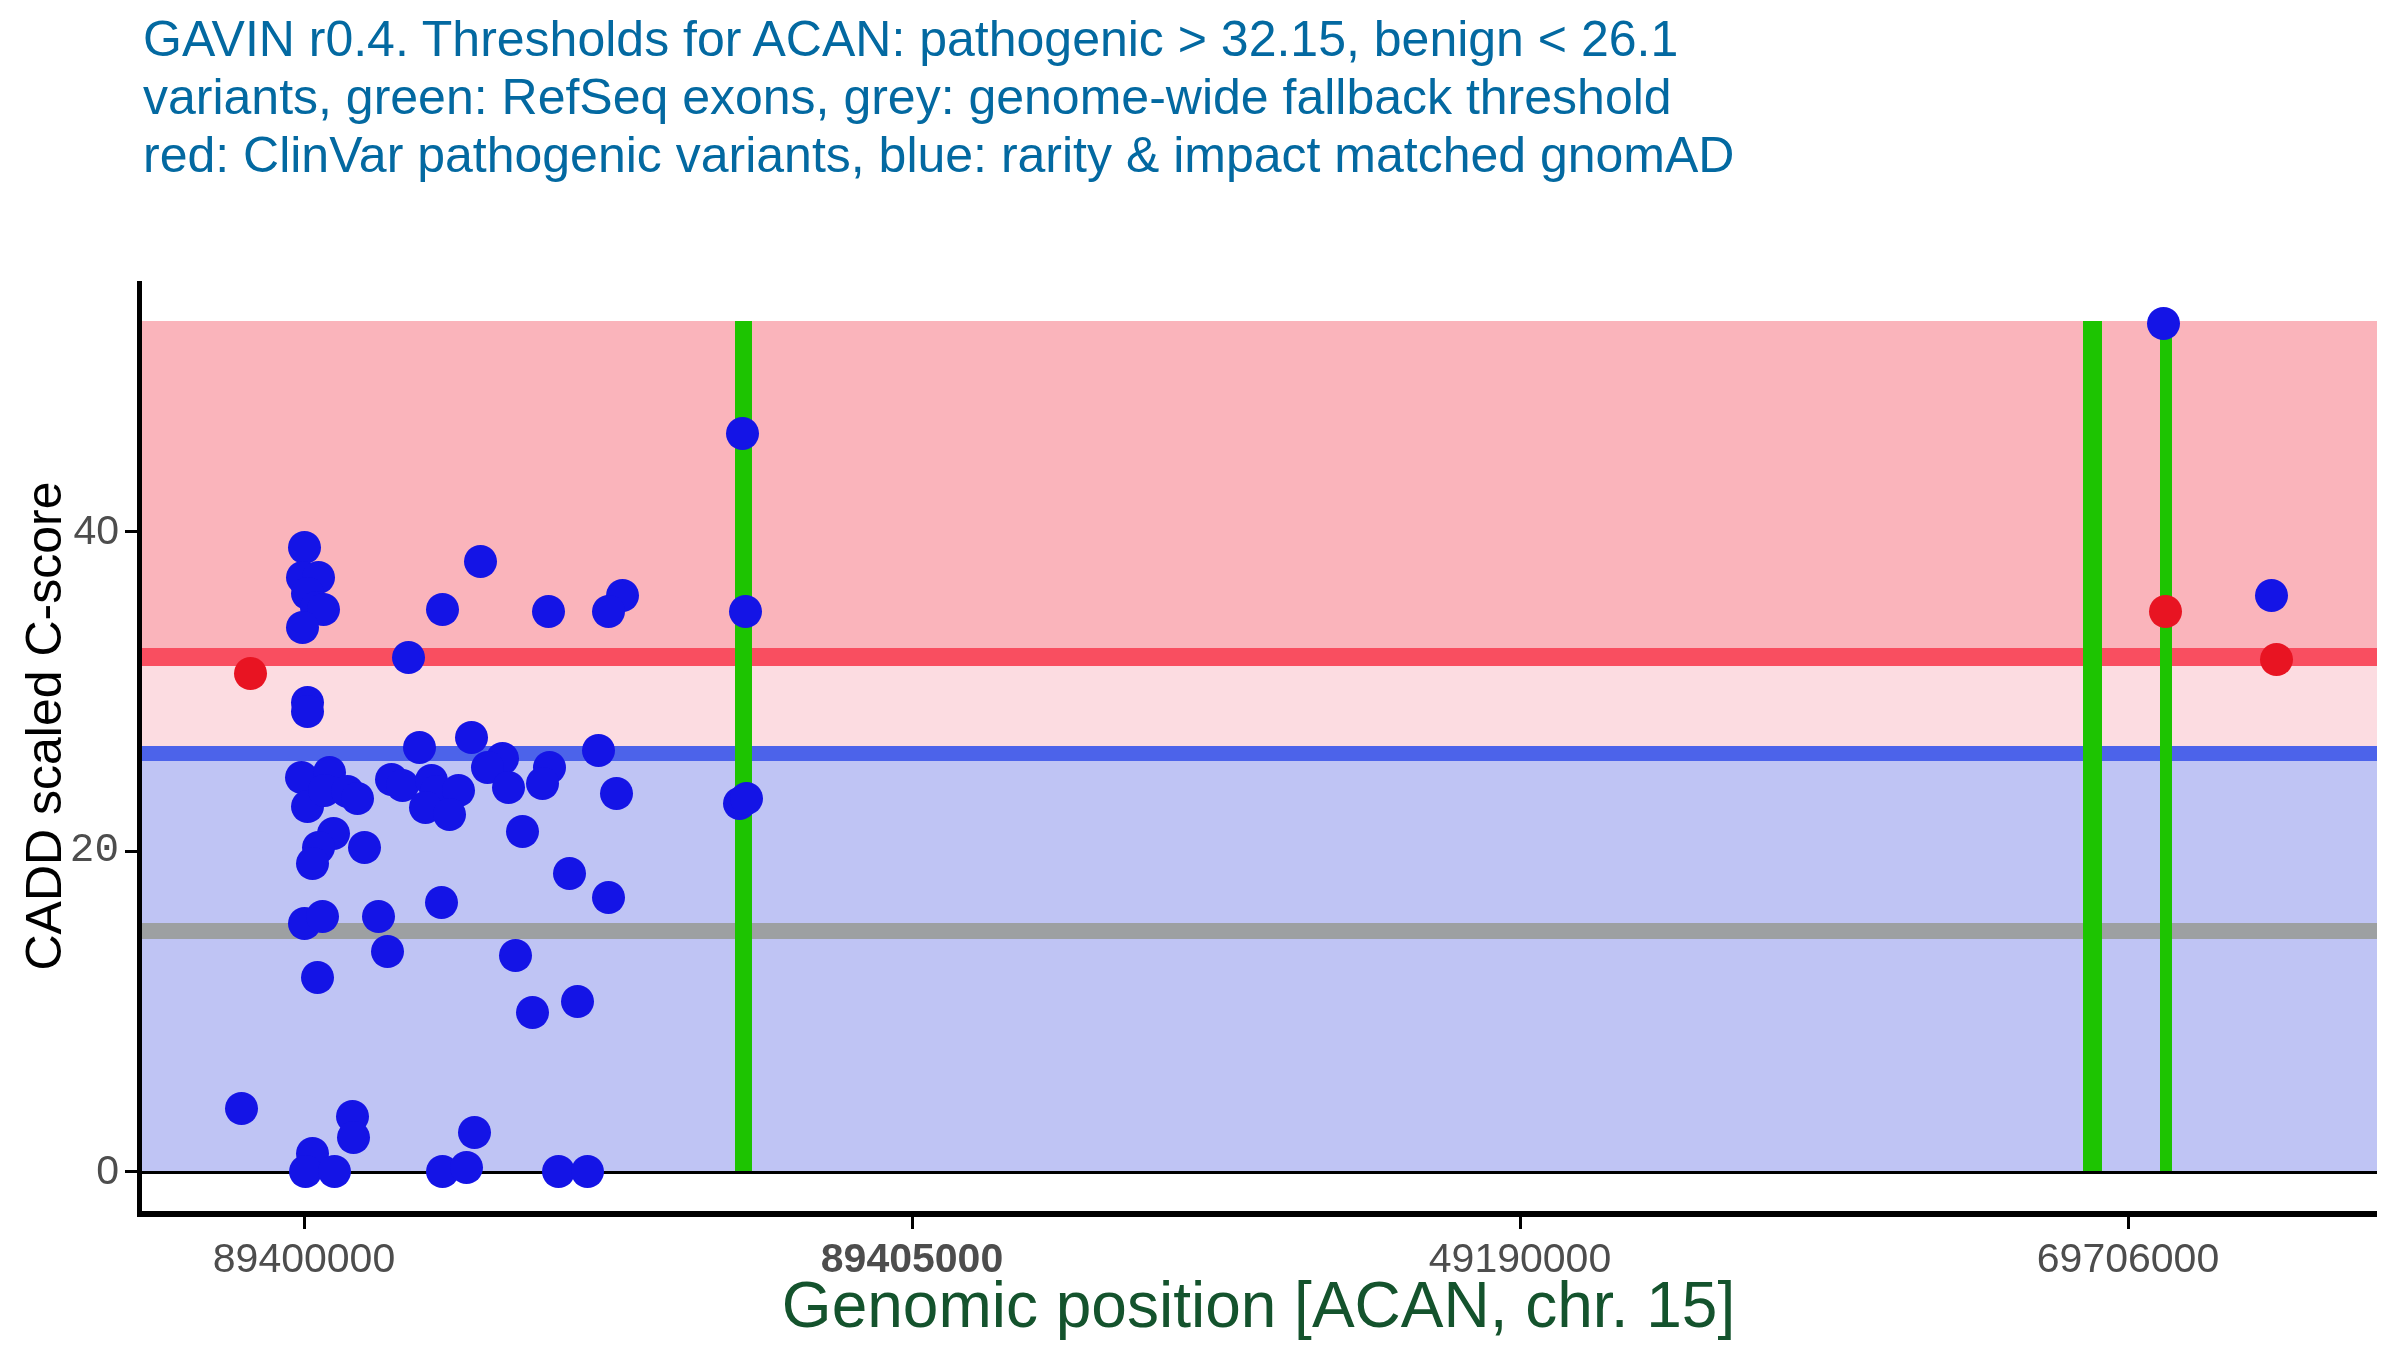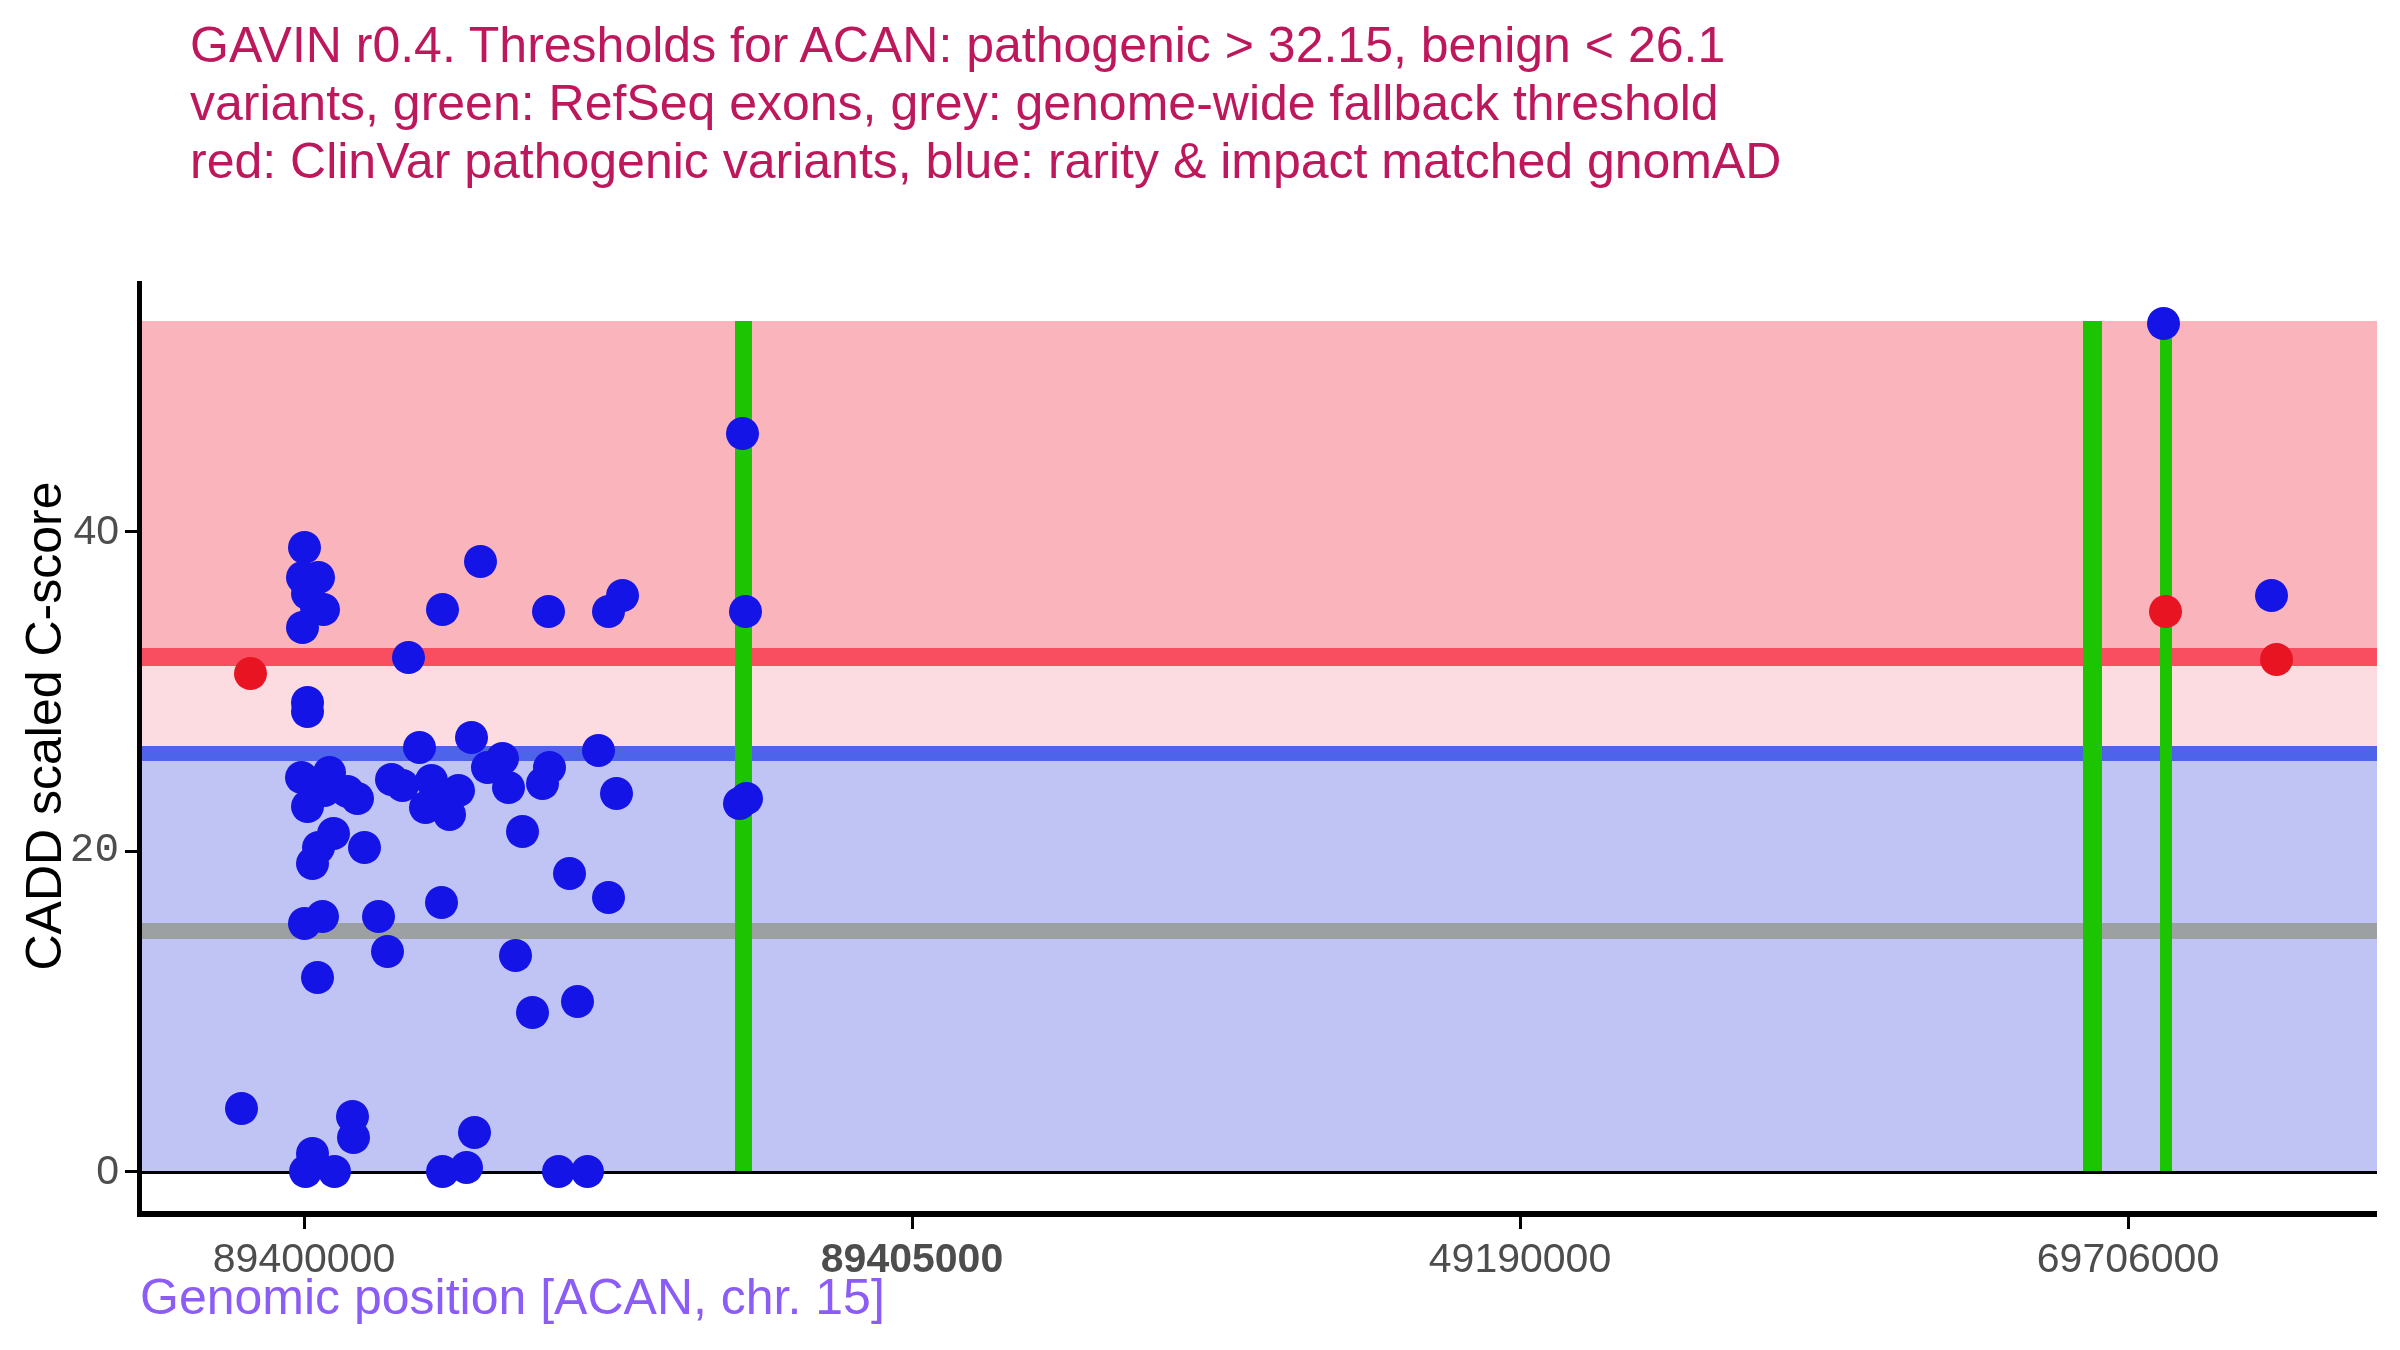--- a/index.html
+++ b/index.html
@@ -4,28 +4,27 @@
 <style>
   html,body{margin:0;padding:0;background:#ffffff;}
   #figure{
     position:relative;
     width:2400px;height:1350px;
     background:#ffffff;
     font-family:"Liberation Sans", sans-serif;
     overflow:hidden;
   }
   .title-block{
-    position:absolute;left:143px;top:16px;
-    font-size:50px;line-height:58px;color:#be185d;
+    position:absolute;left:143px;top:10px;
+    font-size:50px;line-height:58px;color:#0369a1;
     white-space:nowrap;
-    margin-left:47px;
   }
   .axis-title-x{
     position:absolute;left:140px;width:2237px;top:1268px;
-    font-size:50px;color:#8b5cf6;
+    text-align:center;font-size:64px;color:#14532d;
   }
   .axis-title-y{
     position:absolute;left:44px;top:726px;
     transform:translate(-50%,-50%) rotate(-90deg);
     font-size:50px;color:#000000;white-space:nowrap;
   }
   .band{position:absolute;}
   .exon{position:absolute;}
   .pt{position:absolute;width:33px;height:33px;border-radius:50%;}
   .tick-mark{position:absolute;background:#000000;}

